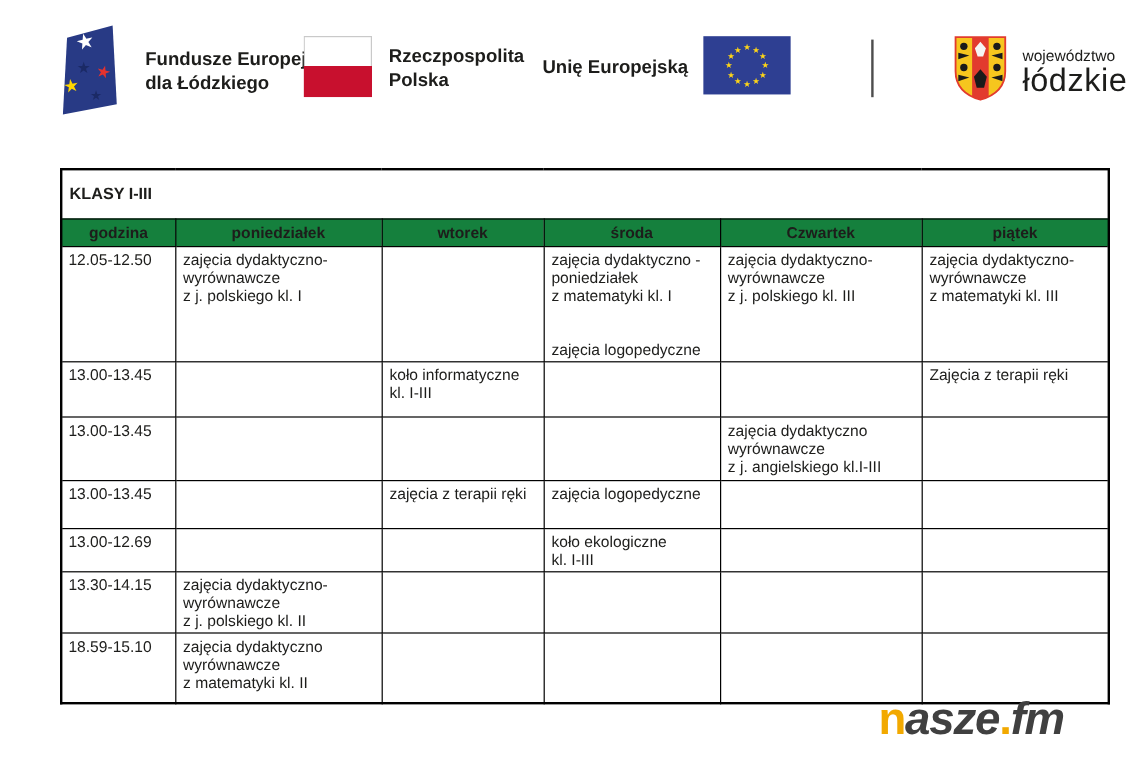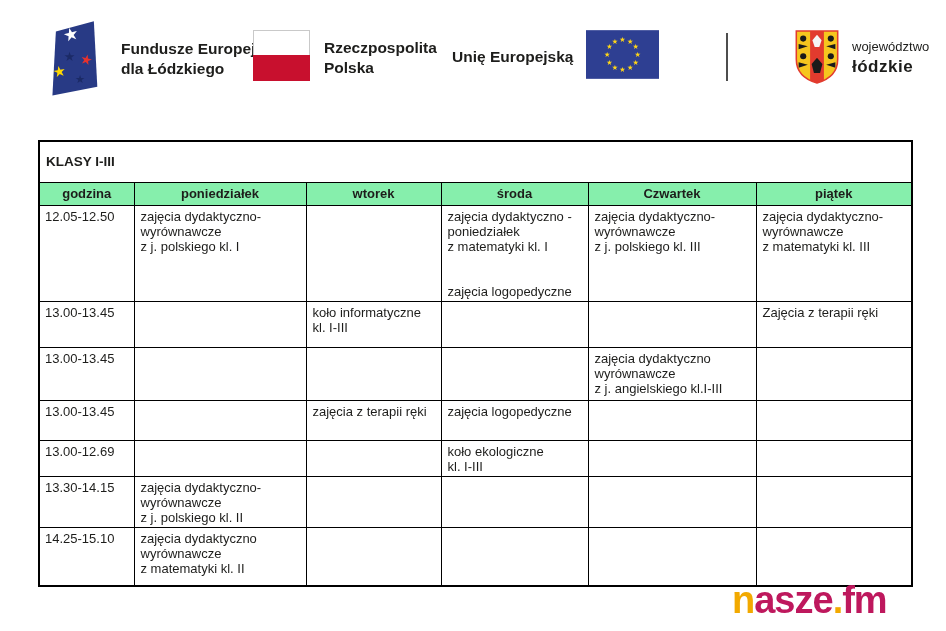--- a/index.html
+++ b/index.html
@@ -14,43 +14,43 @@
   .lb-cofund  { left:452px; top:30px; }
   .lb-region  { left:794px; top:28px; }
 
   .logo-text { font-size:15.5px; font-weight:700; line-height:20px; color:#1d1d1b; }
   .lb-funds  .logo-text { margin-left:13px; }
   .lb-poland .logo-text { margin-left:14px; }
   .lb-cofund .logo-text { margin-right:13px; text-align:right; }
 
   .region-text { margin-left:12px; }
   .region-text .rt-small { font-size:13px; font-weight:400; line-height:15px; }
-  .region-text .rt-big   { font-size:17px; font-weight:700; line-height:26px; letter-spacing:.5px; }
+  .region-text .rt-big   { font-size:27px; font-weight:400; line-height:26px; letter-spacing:.5px; }
 
   .vdivider { position:absolute; left:726px; top:33px; width:2px; height:48px; background:#4d4d4d; }
 
   
   .schedule-wrap { position:absolute; left:38px; top:140px; }
   table.schedule { border-collapse:collapse; table-layout:fixed; width:873px;
-                   border:2px solid #000; font-size:13px; }
+                   border:2px solid #000; font-size:13px;margin-left:12px; }
   table.schedule td, table.schedule th { border:1px solid #000; vertical-align:top; }
   tr.title-row td { height:41px; font-weight:700; font-size:13.5px; vertical-align:middle;
                     padding:0 0 0 6px; border-bottom:1px solid #000; }
-  tr.head-row th { height:23px; background:#86efac; font-weight:700; font-size:13px;
+  tr.head-row th { height:23px; background:#15803d; font-weight:700; font-size:13px;
                    text-align:center; vertical-align:middle; padding:2px; }
   td.time-cell { padding:3px 4px 2px 5px; white-space:nowrap; }
   td.sched-cell { padding:3px 5px 2px 6px; white-space:pre-line; line-height:15px; }
   tr.r1 { height:93px; } tr.r2 { height:46px; } tr.r3 { height:53px; }
   tr.r4 { height:40px; } tr.r5 { height:31px; } tr.r6 { height:49px; } tr.r7 { height:59px; }
 
   
   .watermark { position:absolute; left:732px; top:580px; font-size:38px; font-weight:700;
                letter-spacing:-1px; line-height:40px; }
   .wm-accent { color:#f2a900; }
-  .wm-dark   { color:#be185d; }
+  .wm-dark   { color:#404040;font-style:italic; }
 </style>
 </head>
 <body>
 
 <div class="page">
 
   <div class="logo-block lb-funds">
     <span>
       <svg width="68" height="82" viewBox="0 0 70 95">
         <polygon points="14,18 58,6 62,82 10,92" fill="#283a85"></polygon>
@@ -221,21 +221,21 @@
         <td class="time-cell">13.30-14.15</td>
         <td class="sched-cell">zajęcia dydaktyczno-
 wyrównawcze
 z j. polskiego kl. II</td>
         <td class="sched-cell"></td>
         <td class="sched-cell"></td>
         <td class="sched-cell"></td>
         <td class="sched-cell"></td>
       </tr>
       <tr class="r7">
-        <td class="time-cell">14.25-15.10</td>
+        <td class="time-cell">18.59-15.10</td>
         <td class="sched-cell">zajęcia dydaktyczno
 wyrównawcze
 z matematyki kl. II</td>
         <td class="sched-cell"></td>
         <td class="sched-cell"></td>
         <td class="sched-cell"></td>
         <td class="sched-cell"></td>
       </tr>
     </tbody>
       </table>

